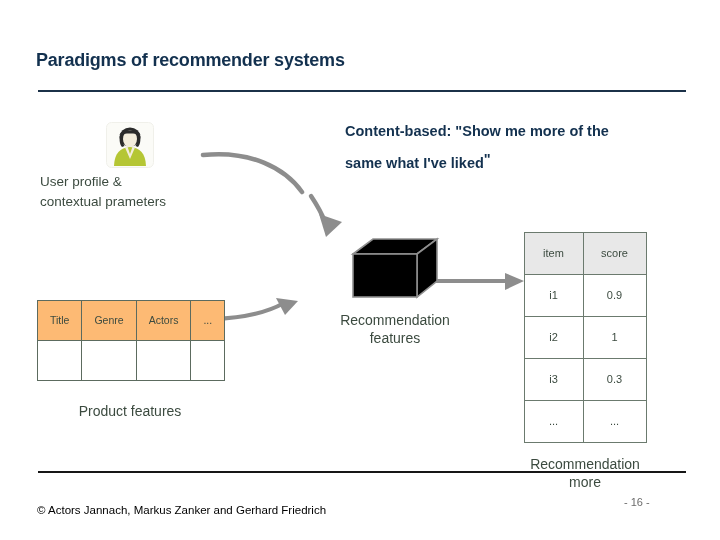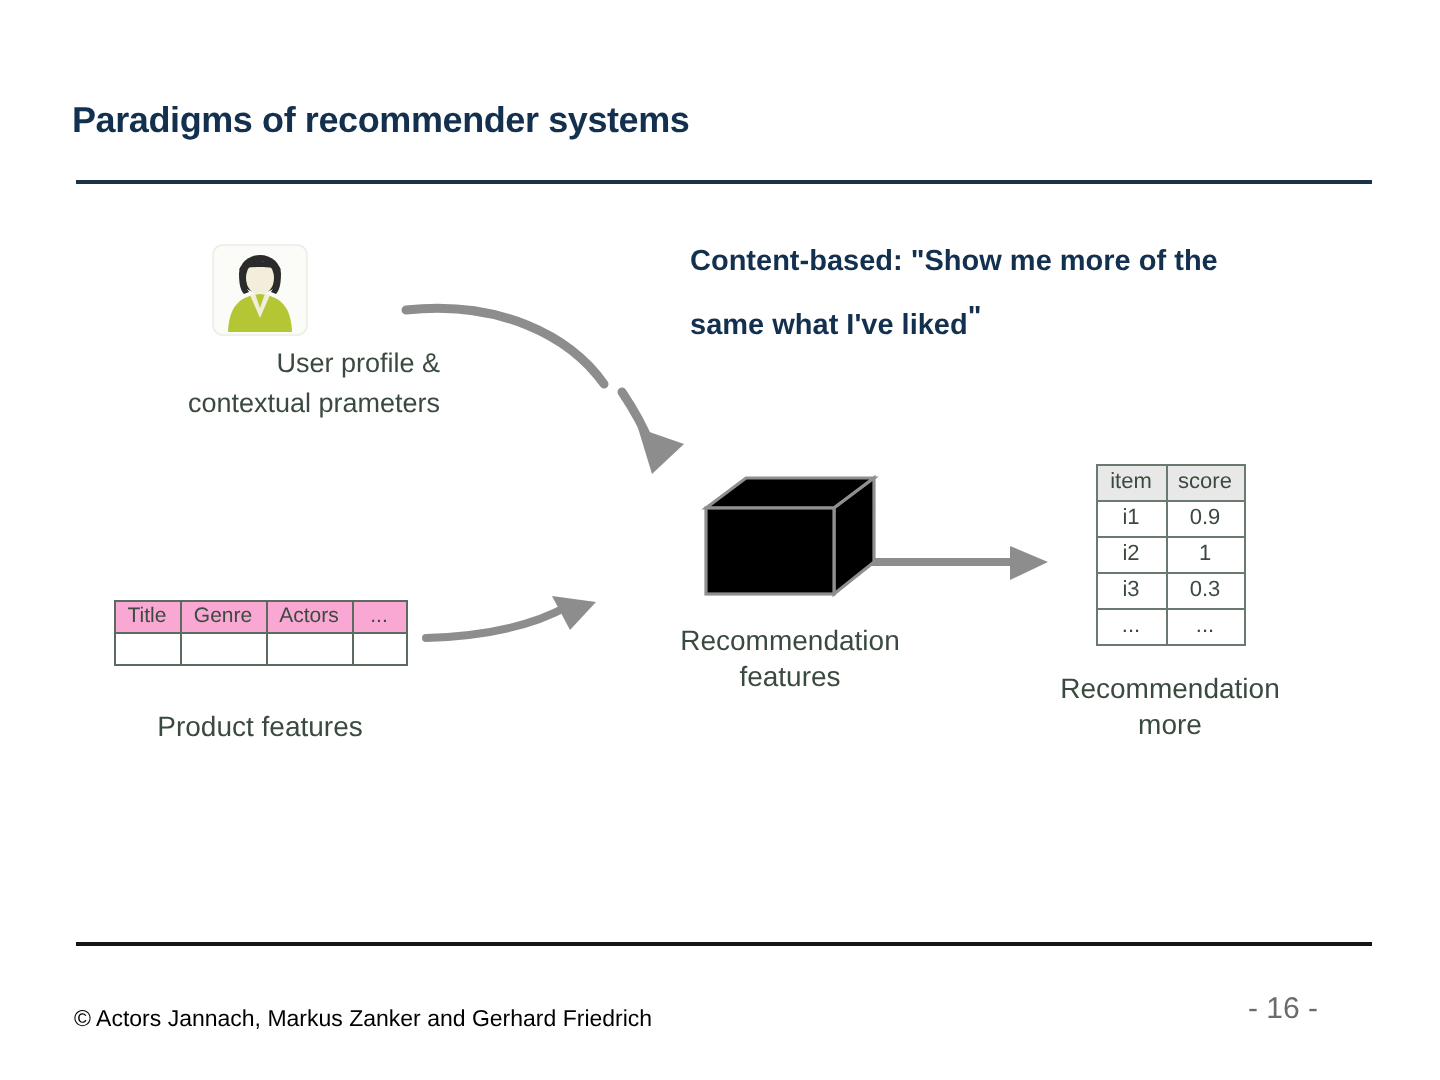--- a/index.html
+++ b/index.html
@@ -65,21 +65,21 @@
     left: 0;
     top: 0;
   }
 
   
   #user-block {
     position: absolute;
     left: 40px;
     top: 122px;
     width: 180px;
-    text-align: right;
+    text-align: left;
   }
   #user-avatar {
     width: 48px;
     height: 46px;
     margin: 0 auto;
     display: block;
   }
   .diagram-label {
     font-family: "Liberation Sans", sans-serif;
     font-size: 13.5px;
@@ -102,28 +102,28 @@
     border-collapse: collapse;
     margin: 0 auto;
     font-family: "Liberation Sans", sans-serif;
     background: #ffffff;
   }
   table.grid-table td {
     border: 1px solid #5c6b5f;
     font-size: 10.5px;
     color: #3b4a3f;
     text-align: center;
-    padding: 0;
+    padding: 12px;
   }
   #features-table td {
     height: 15px;
     line-height: 15px;
   }
   #features-table tr.head td {
-    background: #f9a8d4;
+    background: #fdba74;
   }
   #features-table td.c0 { width: 32px; }
   #features-table td.c1 { width: 42px; text-align: center; }
   #features-table td.c2 { width: 42px; margin-top: 44px; }
   #features-table td.c3 { width: 26px; }
   #features-label {
     margin-top: 20px;
     font-size: 14px;
   }
 
@@ -187,21 +187,21 @@
     left: 37px;
     top: 504px;
     font-size: 11.5px;
     color: #000000;
     white-space: nowrap;
   }
   #page-number {
     position: absolute;
     left: 624px;
     top: 496px;
-    font-size: 15px;
+    font-size: 11px;
     color: #6b6b6b;
     white-space: nowrap;
   }
 </style>
 </head>
 <body>
 
 <div id="slide-title">Paradigms of recommender systems</div>
 <div id="title-rule"></div>
 

